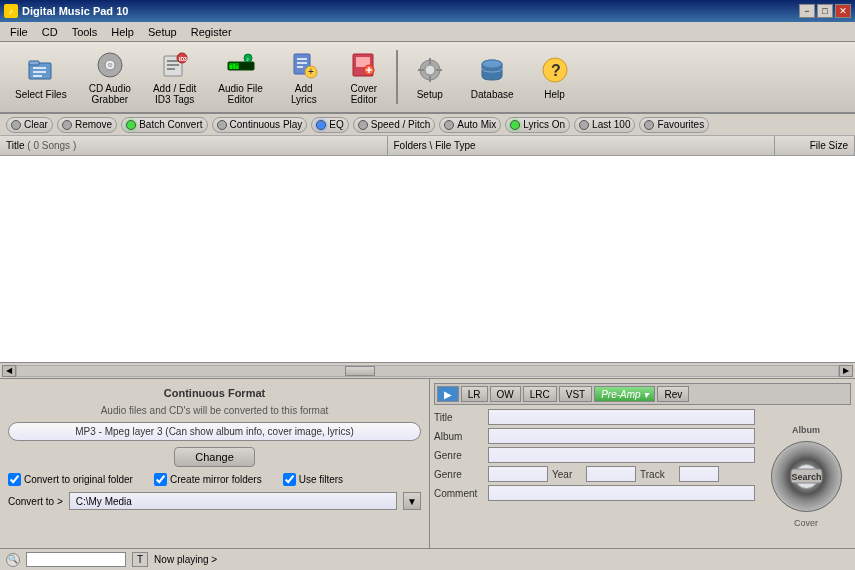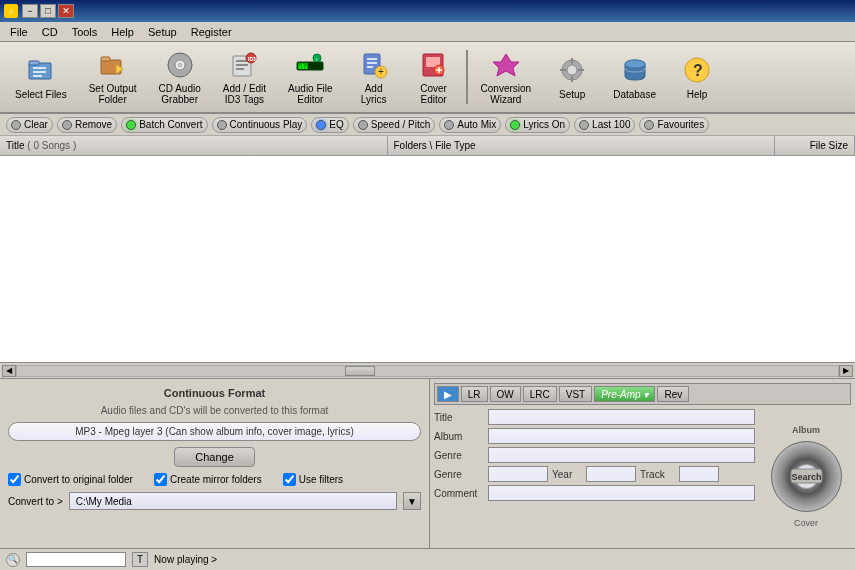--- a/index.html
+++ b/index.html
@@ -350,20 +350,21 @@
       left: 40%;
     }
   </style>
 </head>
 <body>
 
 <div class="title-bar">
   <div class="title-bar-icon">
     <span>♪</span>
   </div>
+  <span class="title-bar-text">Digital Music Pad 10</span>
   <div class="title-bar-buttons">
     <div class="title-bar-btn">−</div>
     <div class="title-bar-btn">□</div>
     <div class="title-bar-btn close">✕</div>
   </div>
 </div>
 
 <div class="menu-bar">
   <span class="menu-item">File</span>
   <span class="menu-item">CD</span>
@@ -382,30 +383,20 @@
         <line x1="7" y1="13" x2="20" y2="13" stroke="#fff" stroke-width="1.5"></line>
         <line x1="7" y1="17" x2="20" y2="17" stroke="#fff" stroke-width="1.5"></line>
         <line x1="7" y1="21" x2="16" y2="21" stroke="#fff" stroke-width="1.5"></line>
       </svg>
     </div>
     <span>Select Files</span>
   </div>
   <div class="toolbar-btn">
     <div class="tb-icon">
       <svg width="30" height="30" viewBox="0 0 30 30">
-        <rect x="3" y="10" width="20" height="14" rx="1" fill="#cc8844" stroke="#996633" stroke-width="1"></rect>
-        <rect x="3" y="7" width="9" height="4" rx="1" fill="#ddaa66" stroke="#996633" stroke-width="1"></rect>
-        <polygon points="18,14 25,19 18,24" fill="#ffcc44" stroke="#cc9933" stroke-width="1"></polygon>
-      </svg>
-    </div>
-    <span>Set Output<br>Folder</span>
-  </div>
-  <div class="toolbar-btn">
-    <div class="tb-icon">
-      <svg width="30" height="30" viewBox="0 0 30 30">
         <circle cx="15" cy="15" r="12" fill="#aaa" stroke="#666" stroke-width="1"></circle>
         <circle cx="15" cy="15" r="5" fill="#eee" stroke="#888" stroke-width="1"></circle>
         <circle cx="15" cy="15" r="2" fill="#ccc" stroke="#888" stroke-width="0.5"></circle>
       </svg>
     </div>
     <span>CD Audio<br>Grabber</span>
   </div>
   <div class="toolbar-btn">
     <div class="tb-icon">
       <svg width="30" height="30" viewBox="0 0 30 30">
@@ -452,28 +443,20 @@
         <rect x="4" y="4" width="20" height="22" rx="1" fill="#cc4455" stroke="#aa2233" stroke-width="1"></rect>
         <rect x="7" y="7" width="14" height="10" rx="1" fill="#ffaaaa"></rect>
         <circle cx="20" cy="20" r="5" fill="#ff6644" stroke="#cc3322" stroke-width="1"></circle>
         <line x1="20" y1="17" x2="20" y2="23" stroke="white" stroke-width="1.5"></line>
         <line x1="17" y1="20" x2="23" y2="20" stroke="white" stroke-width="1.5"></line>
       </svg>
     </div>
     <span>Cover<br>Editor</span>
   </div>
   <div class="toolbar-separator"></div>
-  <div class="toolbar-btn">
-    <div class="tb-icon">
-      <svg width="30" height="30" viewBox="0 0 30 30">
-        <path d="M15 4 L20 12 L28 12 L22 18 L24 26 L15 21 L6 26 L8 18 L2 12 L10 12 Z" fill="#cc44aa" stroke="#aa2288" stroke-width="1"></path>
-      </svg>
-    </div>
-    <span>Conversion<br>Wizard</span>
-  </div>
   <div class="toolbar-btn">
     <div class="tb-icon">
       <svg width="30" height="30" viewBox="0 0 30 30">
         <circle cx="15" cy="15" r="10" fill="#aaa" stroke="#888" stroke-width="1"></circle>
         <circle cx="15" cy="15" r="5" fill="#ddd" stroke="#888" stroke-width="1"></circle>
         <rect x="14" y="3" width="2" height="6" fill="#888"></rect>
         <rect x="14" y="21" width="2" height="6" fill="#888"></rect>
         <rect x="3" y="14" width="6" height="2" fill="#888"></rect>
         <rect x="21" y="14" width="6" height="2" fill="#888"></rect>
       </svg>

